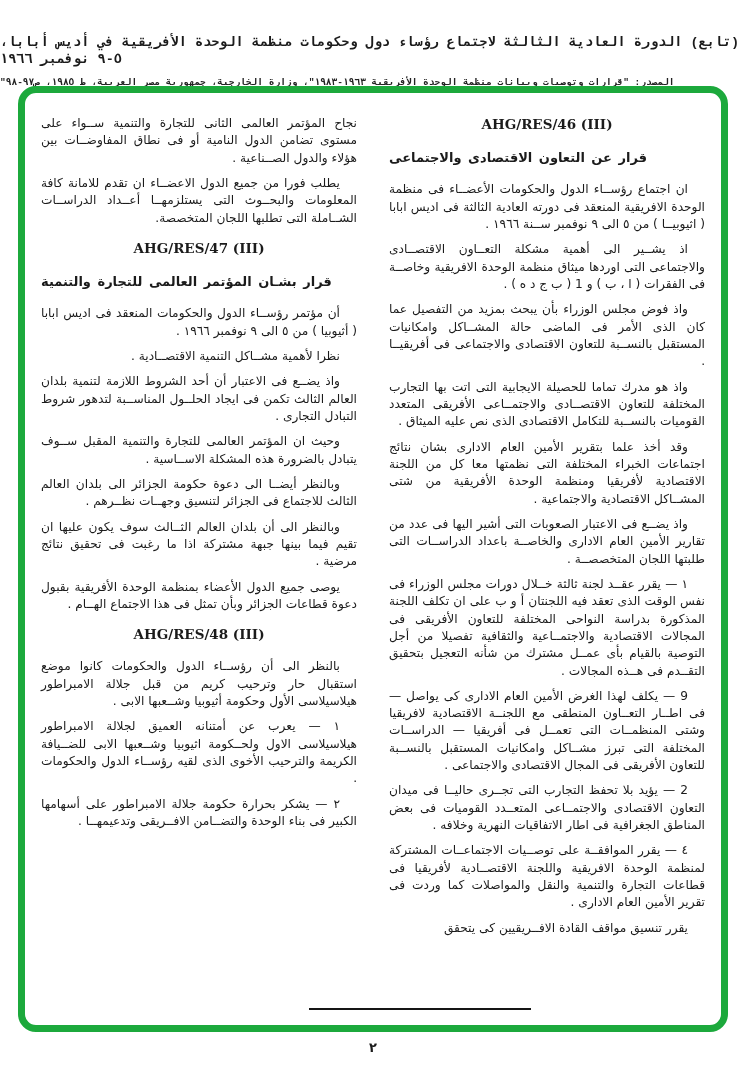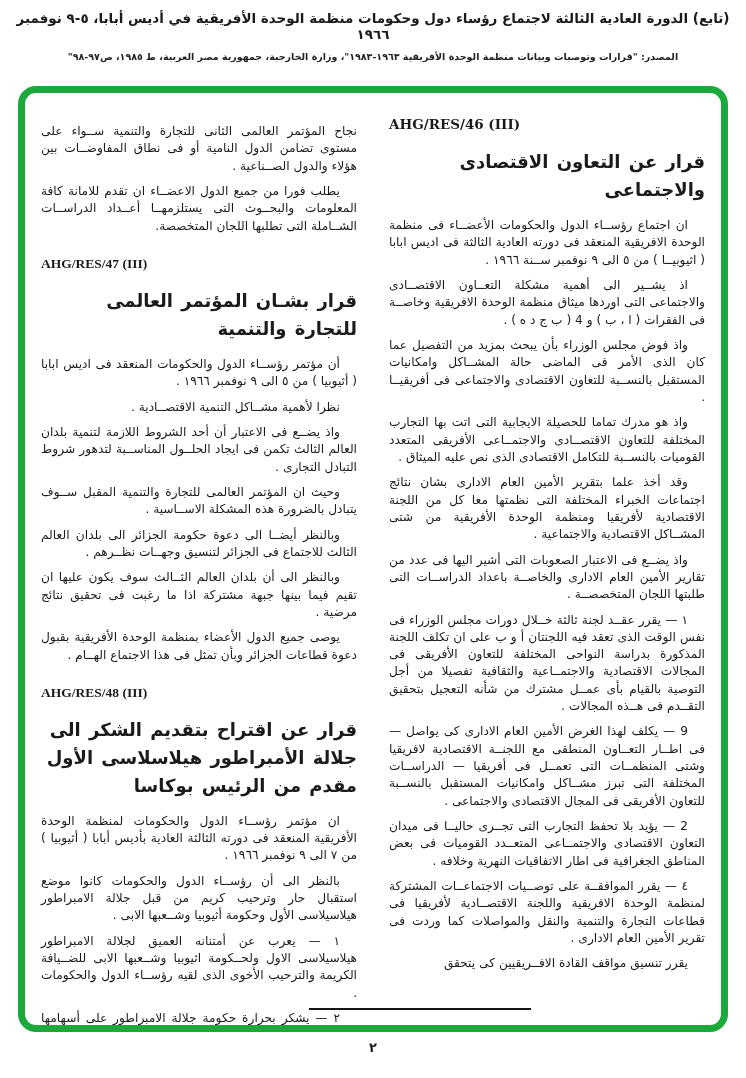--- a/index.html
+++ b/index.html
@@ -11,22 +11,23 @@
   }
   .page {
     position: relative;
     width: 746px; height: 1078px;
     background: #ffffff;
     overflow: hidden;
   }
   
   .doc-header {
     direction: rtl;
-    text-align: center;
-    padding-top: 10px;
+    text-align: left;
+    padding-top: 33px;
+    font-family: Liberation Mono, monospace;
   }
   .doc-title {
     font-size: 13.5px;
     font-weight: bold;
     letter-spacing: 0;
   }
   .doc-source {
     font-size: 9.5px;
     font-weight: bold;
     margin-top: 9px;
@@ -50,38 +51,38 @@
     height: 100%;
   }
   .col {
     flex: 1 1 0;
     direction: rtl;
     text-align: justify;
     font-size: 12.2px;
     line-height: 1.42;
   }
   .col p {
-    margin: 8px 0 8px 0;
+    margin: 0 0 8px 0;
     text-indent: 17px;       
   }
   .col p.flush { text-indent: 0; }
   .rescode {
     direction: ltr;
-    text-align: left;
+    text-align: center;
     unicode-bidi: embed;
     font-family: "DejaVu Serif", serif;
     font-weight: bold;
     font-size: 13.5px;
     margin: 0 0 14px 0;
   }
-  .rescode.spaced { margin-top: 19px; font-family: Liberation Serif, serif; }
+  .rescode.spaced { margin-top: 12px; }
   .restitle {
     font-weight: bold;
-    text-align: right;
-    font-size: 18px;
+    text-align: left;
+    font-size: 13px;
     line-height: 1.55;
     margin: 0 0 13px 0;
     word-spacing: 2px;
   }
   
   .end-rule {
     position: absolute;
     left: 284px; bottom: 15px;
     width: 222px; height: 2px;
     background: #151515;
@@ -105,21 +106,21 @@
     <div class="doc-source">المصدر: "قرارات وتوصيات وبيانات منظمة الوحدة الأفريقية ١٩٦٣-١٩٨٣"، وزارة الخارجية، جمهورية مصر العربية، ط ١٩٨٥، ص٩٧-٩٨"</div>
   </header>
 
   <div class="frame">
     <div class="columns">
 
       <section class="col">
         <div class="rescode">AHG/RES/46 (III)</div>
         <h2 class="restitle">قرار عن التعاون الاقتصادى والاجتماعى</h2>
         <p>ان اجتماع رؤســاء الدول والحكومات الأعضــاء فى منظمة الوحدة الافريقية المنعقد فى دورته العادية الثالثة فى اديس ابابا ( اثيوبيــا ) من ٥ الى ٩ نوفمبر ســنة ١٩٦٦ .</p>
-        <p>اذ يشــير الى أهمية مشكلة التعــاون الاقتصــادى والاجتماعى التى اوردها ميثاق منظمة الوحدة الافريقية وخاصــة فى الفقرات ( ا ، ب ) و 4 ( ب ج د ه ) .</p>
+        <p>اذ يشــير الى أهمية مشكلة التعــاون الاقتصــادى والاجتماعى التى اوردها ميثاق منظمة الوحدة الافريقية وخاصــة فى الفقرات ( ا ، ب ) و 1 ( ب ج د ه ) .</p>
         <p>واذ فوض مجلس الوزراء بأن يبحث بمزيد من التفصيل عما كان الذى الأمر فى الماضى حالة المشــاكل وامكانيات المستقبل بالنســبة للتعاون الاقتصادى والاجتماعى فى أفريقيــا .</p>
         <p>واذ هو مدرك تماما للحصيلة الايجابية التى اتت بها التجارب المختلفة للتعاون الاقتصــادى والاجتمــاعى الأفريقى المتعدد القوميات بالنســبة للتكامل الاقتصادى الذى نص عليه الميثاق .</p>
         <p>وقد أخذ علما بتقرير الأمين العام الادارى بشان نتائج اجتماعات الخبراء المختلفة التى نظمتها معا كل من اللجنة الاقتصادية لأفريقيا ومنظمة الوحدة الأفريقية من شتى المشــاكل الاقتصادية والاجتماعية .</p>
         <p>واذ يضــع فى الاعتبار الصعوبات التى أشير اليها فى عدد من تقارير الأمين العام الادارى والخاصــة باعداد الدراســات التى طلبتها اللجان المتخصصــة .</p>
         <p>١ — يقرر عقــد لجنة ثالثة خــلال دورات مجلس الوزراء فى نفس الوقت الذى تعقد فيه اللجنتان أ و ب على ان تكلف اللجنة المذكورة بدراسة النواحى المختلفة للتعاون الأفريقى فى المجالات الاقتصادية والاجتمــاعية والثقافية تفصيلا من أجل التوصية بالقيام بأى عمــل مشترك من شأنه التعجيل بتحقيق التقــدم فى هــذه المجالات .</p>
         <p>9 — يكلف لهذا الغرض الأمين العام الادارى كى يواصل — فى اطــار التعــاون المنطقى مع اللجنــة الاقتصادية لافريقيا وشتى المنظمــات التى تعمــل فى أفريقيا — الدراســات المختلفة التى تبرز مشــاكل وامكانيات المستقبل بالنســبة للتعاون الأفريقى فى المجال الاقتصادى والاجتماعى .</p>
         <p>2 — يؤيد بلا تحفظ التجارب التى تجــرى حاليــا فى ميدان التعاون الاقتصادى والاجتمــاعى المتعــدد القوميات فى بعض المناطق الجغرافية فى اطار الاتفاقيات النهرية وخلافه .</p>
         <p>٤ — يقرر الموافقــة على توصــيات الاجتماعــات المشتركة لمنظمة الوحدة الافريقية واللجنة الاقتصــادية لأفريقيا فى قطاعات التجارة والتنمية والنقل والمواصلات كما وردت فى تقرير الأمين العام الادارى .</p>
         <p>يقرر تنسيق مواقف القادة الافــريقيين كى يتحقق</p>
       </section>
@@ -132,22 +133,20 @@
         <h2 class="restitle">قرار بشـان المؤتمر العالمى للتجارة والتنمية</h2>
         <p>أن مؤتمر رؤســاء الدول والحكومات المنعقد فى اديس ابابا ( أثيوبيا ) من ٥ الى ٩ نوفمبر ١٩٦٦ .</p>
         <p>نظرا لأهمية مشــاكل التنمية الاقتصــادية .</p>
         <p>واذ يضــع فى الاعتبار أن أحد الشروط اللازمة لتنمية بلدان العالم الثالث تكمن فى ايجاد الحلــول المناســبة لتدهور شروط التبادل التجارى .</p>
         <p>وحيث ان المؤتمر العالمى للتجارة والتنمية المقبل ســوف يتبادل بالضرورة هذه المشكلة الاســاسية .</p>
         <p>وبالنظر أيضــا الى دعوة حكومة الجزائر الى بلدان العالم الثالث للاجتماع فى الجزائر لتنسيق وجهــات نظــرهم .</p>
         <p>وبالنظر الى أن بلدان العالم الثــالث سوف يكون عليها ان تقيم فيما بينها جبهة مشتركة اذا ما رغبت فى تحقيق نتائج مرضية .</p>
         <p>يوصى جميع الدول الأعضاء بمنظمة الوحدة الأفريقية بقبول دعوة قطاعات الجزائر وبأن تمثل فى هذا الاجتماع الهــام .</p>
 
         <div class="rescode spaced">AHG/RES/48 (III)</div>
-        <h2 class="restitle">قرار عن اقتراح بتقديم الشكر الى جلالة الأمبراطور هيلاسلاسى الأول مقدم من الرئيس بوكاسا</h2>
-        <p>ان مؤتمر رؤســاء الدول والحكومات لمنظمة الوحدة الأفريقية المنعقد فى دورته الثالثة العادية بأديس أبابا ( أثيوبيا ) من ٧ الى ٩ نوفمبر ١٩٦٦ .</p>
         <p>بالنظر الى أن رؤســاء الدول والحكومات كانوا موضع استقبال حار وترحيب كريم من قبل جلالة الامبراطور هيلاسيلاسى الأول وحكومة أثيوبيا وشــعبها الابى .</p>
         <p>١ — يعرب عن أمتنانه العميق لجلالة الامبراطور هيلاسيلاسى الاول ولحــكومة اثيوبيا وشــعبها الابى للضــيافة الكريمة والترحيب الأخوى الذى لقيه رؤســاء الدول والحكومات .</p>
         <p>٢ — يشكر بحرارة حكومة جلالة الامبراطور على أسهامها الكبير فى بناء الوحدة والتضــامن الافــريقى وتدعيمهــا .</p>
       </section>
 
     </div>
     <div class="end-rule"></div>
   </div>
 
   <div class="page-number">٢</div>

